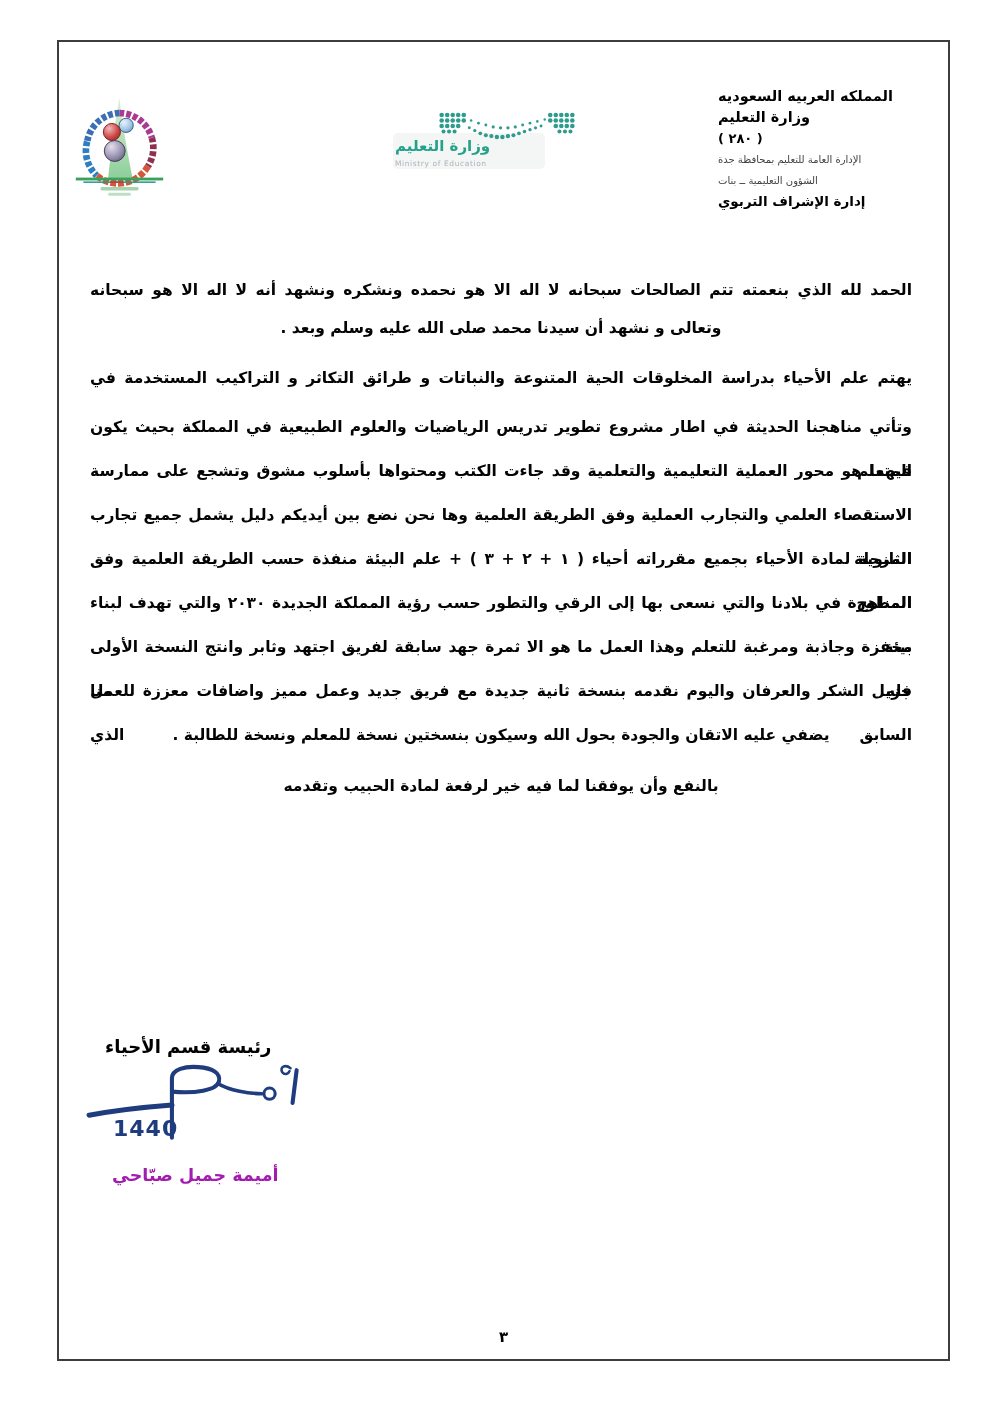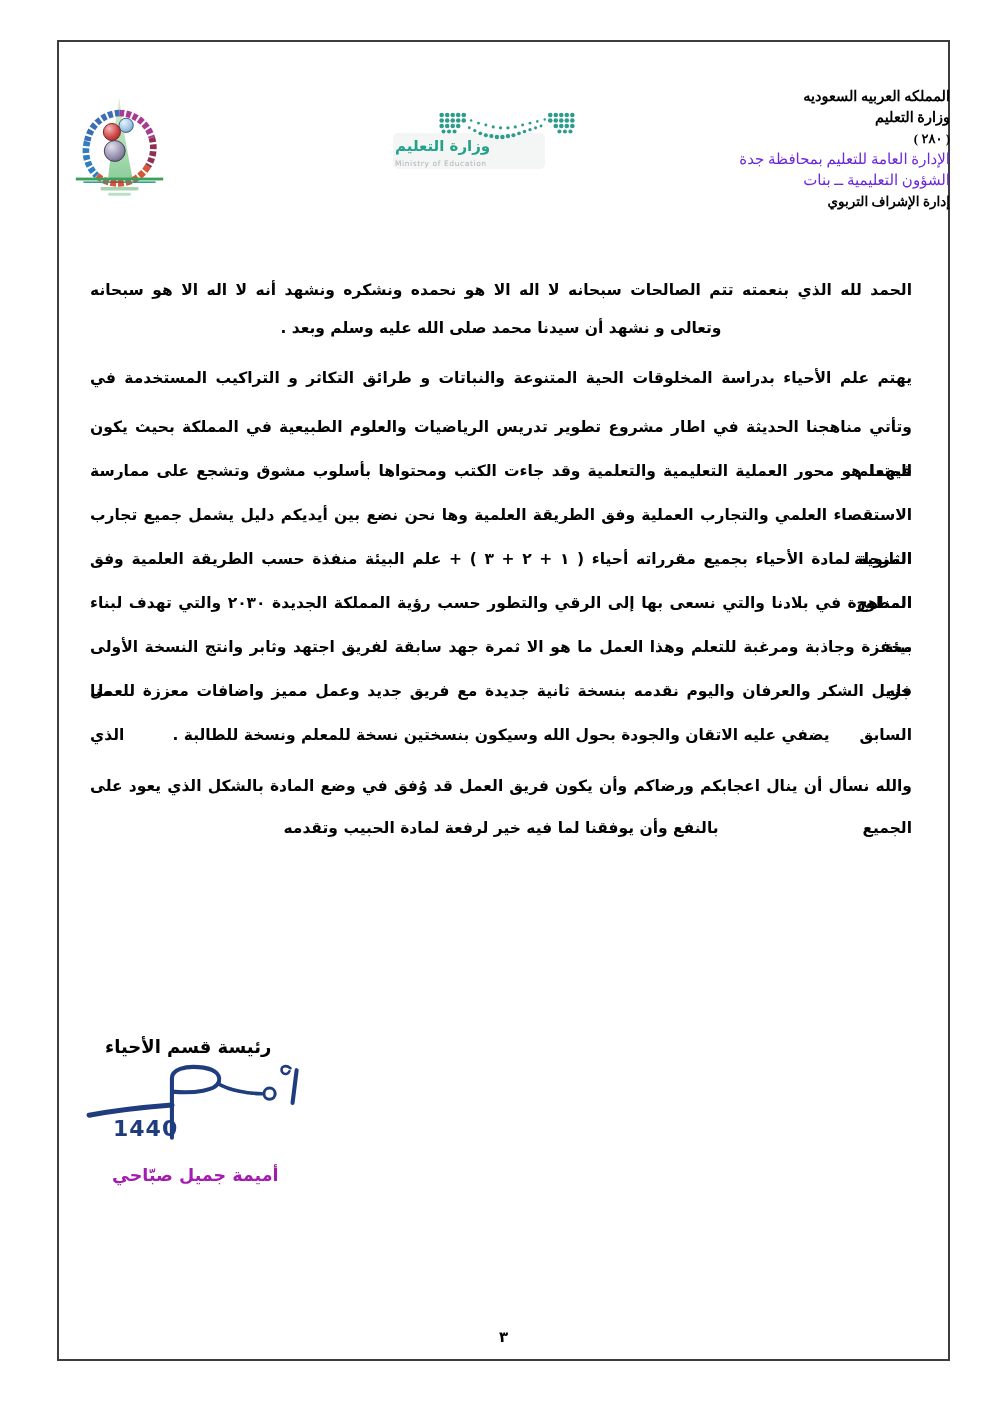--- a/index.html
+++ b/index.html
@@ -14,26 +14,26 @@
     border:2px solid #3d3d3d;box-sizing:border-box;
   }
   
   .sup-logo{position:absolute;left:72px;top:92px;width:95px;height:118px;}
   .moe-logo{position:absolute;left:393px;top:106px;width:190px;height:82px;}
   .moe-watermark{position:absolute;left:0;top:27px;width:152px;height:36px;background:#f4f5f5;border-radius:5px;}
   .moe-dots{position:absolute;left:45px;top:5px;width:138px;height:30px;}
   .moe-ar{position:absolute;left:2px;top:31px;width:110px;color:#23a189;font-weight:bold;font-size:15px;direction:rtl;text-align:left;letter-spacing:1px;}
   .moe-en{position:absolute;left:2px;top:53px;width:130px;color:#aeb3b8;font-size:7.5px;letter-spacing:.6px;}
   .hdr-right{
-    position:absolute;right:42px;top:86px;width:232px;text-align:right;direction:rtl;color:#000;font-family:Liberation Serif, serif;
+    position:absolute;right:42px;top:86px;width:232px;text-align:left;direction:rtl;color:#000;
   }
   .hdr-right div{line-height:21px;}
   .h-bold{font-weight:bold;font-size:14.5px;}
   .h-num{font-weight:bold;font-size:13px;}
-  .h-reg{font-weight:normal;font-size:15px;color:#6d28d9;}
+  .h-reg{font-weight:normal;font-size:10px;color:#404040;}
   
   .body-text{
     position:absolute;left:90px;top:271px;width:822px;direction:rtl;
     color:#040404;font-weight:bold;font-size:15.5px;
   }
   .line{white-space:normal;overflow:visible;}
   .line.full{text-align:justify;text-align-last:justify;}
   .line.center{text-align:center;}
   .p1 .line{line-height:38px;height:38px;}
   .p2 .line{line-height:42px;height:42px;}
@@ -193,21 +193,20 @@
       <div class="line full">وتأتي مناهجنا الحديثة في اطار مشروع تطوير تدريس الرياضيات والعلوم  الطبيعية في المملكة بحيث يكون المتعلم</div>
       <div class="line full">فيهما هو محور العملية التعليمية والتعلمية وقد جاءت الكتب ومحتواها بأسلوب مشوق وتشجع على ممارسة</div>
       <div class="line full">الاستقصاء العلمي والتجارب العملية وفق الطريقة العلمية وها نحن نضع بين أيديكم دليل يشمل جميع تجارب المرحلة</div>
       <div class="line full">الثانوية لمادة الأحياء بجميع مقرراته أحياء ( ١ + ٢ + ٣ ) + علم البيئة  منفذة حسب الطريقة العلمية وفق المناهج</div>
       <div class="line full">المطورة في بلادنا والتي نسعى بها إلى الرقي والتطور حسب رؤية المملكة الجديدة ٢٠٣٠ والتي تهدف لبناء بيئة</div>
       <div class="line full">محفزة وجاذبة ومرغبة للتعلم وهذا العمل ما هو الا ثمرة جهد سابقة لفريق اجتهد وثابر وانتج النسخة الأولى فله منا</div>
       <div class="line full">جزيل الشكر والعرفان واليوم نقدمه بنسخة ثانية جديدة مع فريق جديد وعمل مميز واضافات معززة للعمل السابق الذي</div>
       <div class="line center">يضفي عليه الاتقان والجودة بحول الله وسيكون بنسختين  نسخة للمعلم ونسخة للطالبة .</div>
     </div>
     <div class="p4">
-      <div class="line full">والله نسأل أن ينال اعجابكم ورضاكم  وأن يكون فريق العمل قد وُفق في وضع المادة بالشكل الذي يعود على الجميع</div>
       <div class="line center">بالنفع  وأن يوفقنا لما فيه خير لرفعة لمادة الحبيب  وتقدمه</div>
     </div>
   </div>
 
   <div class="sig-title">رئيسة قسم الأحياء</div>
   <svg class="sig-ink" viewBox="0 0 220 90" fill="none" stroke="#1e3c7e" stroke-linecap="round" stroke-linejoin="round">
     <path d="M3,52 C30,47 58,44 84,42" stroke-width="5"></path>
     <path d="M84,74 L84,16 C84,7 97,4 110,5 C124,6 132,11 130,19 C128,28 106,31 84,29" stroke-width="4"></path>
     <path d="M129,21 C140,28 160,31 172,31" stroke-width="3.5"></path>
     <circle cx="179.5" cy="31" r="5.5" stroke-width="3"></circle>

